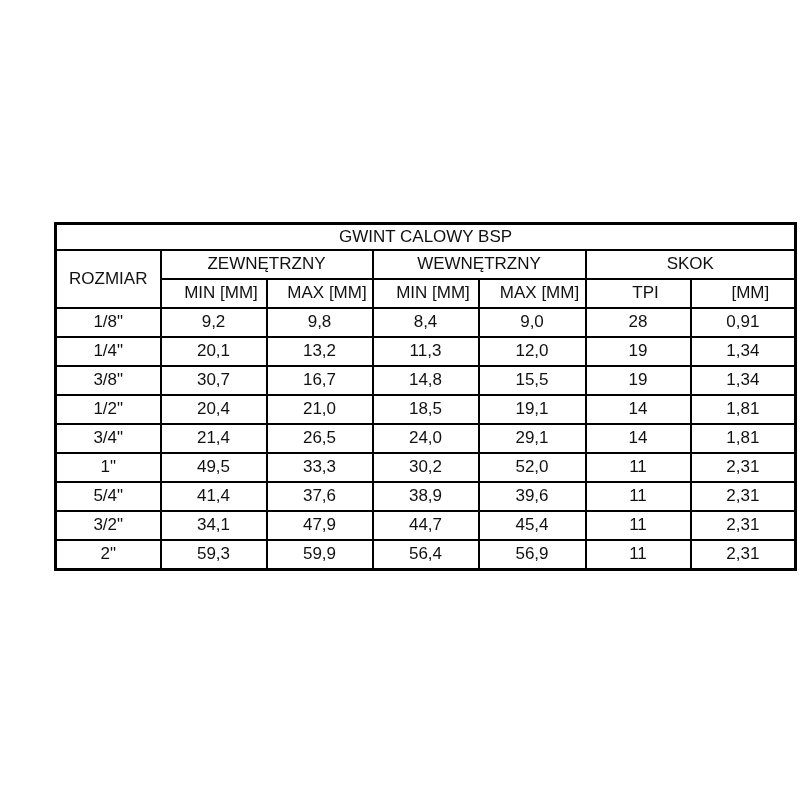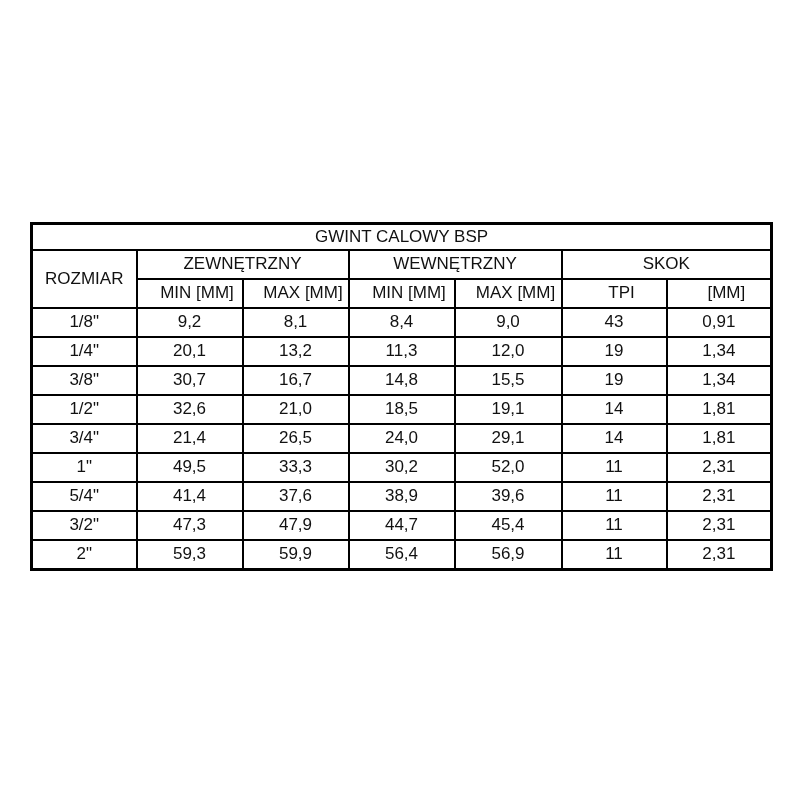--- a/index.html
+++ b/index.html
@@ -18,20 +18,21 @@
   .table-wrap {
     position: absolute;
     left: 30px;
     top: 222px;
     width: 740px;
   }
   table.bsp {
     border-collapse: collapse;
     table-layout: fixed;
     width: 740px;
+    margin-left: 24px;
   }
   table.bsp td, table.bsp th {
     border: 2px solid #000000;
     padding: 0;
     text-align: center;
     vertical-align: middle;
     font-size: 17px;
     font-weight: normal;
     line-height: 1.1;
     overflow: hidden;
@@ -87,24 +88,24 @@
         <th>MAX [MM]</th>
         <th>MIN [MM]</th>
         <th>MAX [MM]</th>
         <th>TPI</th>
         <th>[MM]</th>
       </tr>
 
       <tr class="data-row">
         <td class="size-cell">1/8"</td>
         <td>9,2</td>
-        <td>8,1</td>
+        <td>9,8</td>
         <td>8,4</td>
         <td>9,0</td>
-        <td>43</td>
+        <td>28</td>
         <td>0,91</td>
       </tr>
       <tr class="data-row">
         <td class="size-cell">1/4"</td>
         <td>20,1</td>
         <td>13,2</td>
         <td>11,3</td>
         <td>12,0</td>
         <td>19</td>
         <td>1,34</td>
@@ -113,21 +114,21 @@
         <td class="size-cell">3/8"</td>
         <td>30,7</td>
         <td>16,7</td>
         <td>14,8</td>
         <td>15,5</td>
         <td>19</td>
         <td>1,34</td>
       </tr>
       <tr class="data-row">
         <td class="size-cell">1/2"</td>
-        <td>32,6</td>
+        <td>20,4</td>
         <td>21,0</td>
         <td>18,5</td>
         <td>19,1</td>
         <td>14</td>
         <td>1,81</td>
       </tr>
       <tr class="data-row">
         <td class="size-cell">3/4"</td>
         <td>21,4</td>
         <td>26,5</td>
@@ -149,21 +150,21 @@
         <td class="size-cell">5/4"</td>
         <td>41,4</td>
         <td>37,6</td>
         <td>38,9</td>
         <td>39,6</td>
         <td>11</td>
         <td>2,31</td>
       </tr>
       <tr class="data-row">
         <td class="size-cell">3/2"</td>
-        <td>47,3</td>
+        <td>34,1</td>
         <td>47,9</td>
         <td>44,7</td>
         <td>45,4</td>
         <td>11</td>
         <td>2,31</td>
       </tr>
       <tr class="data-row">
         <td class="size-cell">2"</td>
         <td>59,3</td>
         <td>59,9</td>

